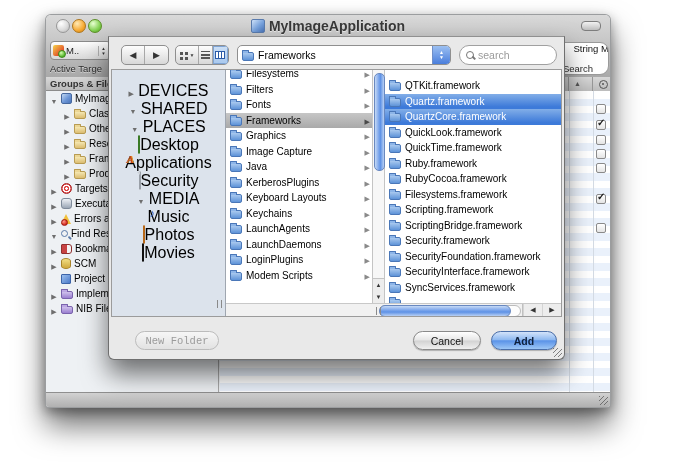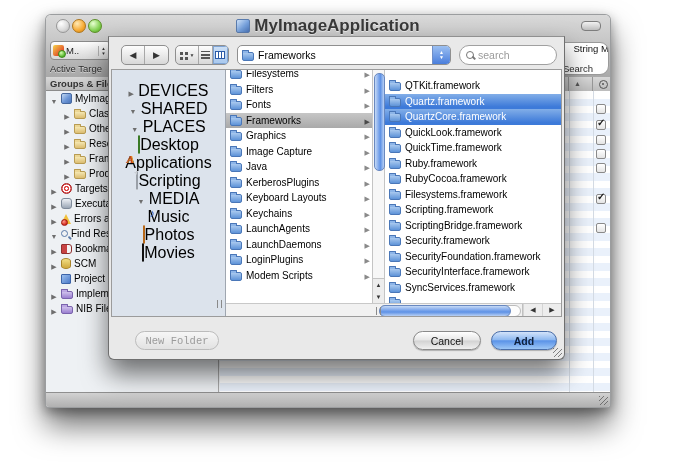--- a/index.html
+++ b/index.html
@@ -11,21 +11,21 @@
     background:#eef1f4;border:1px solid rgba(0,0,0,.35);border-radius:6px 6px 4px 4px;
     box-shadow:0 18px 30px rgba(0,0,0,.55),0 4px 12px rgba(0,0,0,.35);}
   .chrome{position:absolute;left:0;top:0;right:0;height:62px;border-radius:5px 5px 0 0;
     background:linear-gradient(#d9d9d9,#c8c8c8 40%,#a9a9a9);border-bottom:1px solid #7f7f7f;overflow:hidden;}
   .tl{position:absolute;top:4px;width:12px;height:12px;border-radius:50%;}
   .tl-close{left:10px;background:radial-gradient(circle at 35% 30%,#ffffff,#dcdcdc 55%,#b4b4b4);border:1px solid #979797;}
   .tl-min{left:26px;background:radial-gradient(circle at 35% 30%,#ffe9b4,#f6a933 60%,#cd7f12);border:1px solid #ad751d;}
   .tl-zoom{left:42px;background:radial-gradient(circle at 35% 30%,#e8ffd2,#83d153 60%,#4f9e1f);border:1px solid #5c8f27;}
   .title-wrap{position:absolute;top:3px;left:0;right:0;height:15px;display:flex;align-items:center;justify-content:center;gap:4px;}
   .icon-xcode-doc{width:12px;height:12px;border-radius:2px;background:linear-gradient(135deg,#cfe2f8,#77a2dd 55%,#4a74b8);border:1px solid #5a7cae;}
-  .wtitle{font-size:17px;font-weight:bold;color:#393939;text-shadow:0 1px 0 rgba(255,255,255,.6);}
+  .wtitle{font-size:14px;font-weight:bold;color:#393939;text-shadow:0 1px 0 rgba(255,255,255,.6);}
   .pill-toggle{position:absolute;top:6px;right:9px;width:18px;height:8px;border-radius:4px;border:1px solid #7d7d7d;
     background:linear-gradient(#f2f2f2,#bdbdbd);}
   .xtb-popup{position:absolute;left:4px;top:26px;width:61px;height:19px;border-radius:4px;border:1px solid #8a8a8a;
     background:linear-gradient(#fefefe,#d9d9d9);display:flex;align-items:center;gap:2px;padding:0 2px;box-sizing:border-box;overflow:hidden;}
   .icon-target-check{width:11px;height:11px;flex:none;border-radius:2px;position:relative;
     background:linear-gradient(135deg,#f6d44a,#e2552c 70%);}
   .icon-target-check::after{content:"";position:absolute;right:-2px;bottom:-2px;width:6px;height:6px;border-radius:50%;
     background:radial-gradient(circle at 35% 30%,#d6ffb0,#52b32a 70%);border:1px solid #3d8a1c;}
   .xtb-popup .pval{font-size:9.5px;color:#222;flex:1;overflow:hidden;white-space:nowrap;}
   .mini-stepper{flex:none;width:9px;display:flex;flex-direction:column;align-items:center;border-left:1px solid #b0b0b0;}
@@ -376,21 +376,21 @@
               <span>Desktop</span>
             </div>
             <div class="kind-item">
               <span class="disc"></span>
               <span class="ticon icon-applications"></span>
               <span>Applications</span>
             </div>
             <div class="kind-item">
               <span class="disc"></span>
               <span class="ticon icon-document"></span>
-              <span>Scripting</span>
+              <span>Security</span>
             </div>
             <div class="gap-big kind-header">
               <span class="disc disclosure-down"></span>
               <span class="ticon"></span>
               <span>MEDIA</span>
             </div>
             <div class="kind-item">
               <span class="disc"></span>
               <span class="ticon icon-music"></span>
               <span>Music</span>

